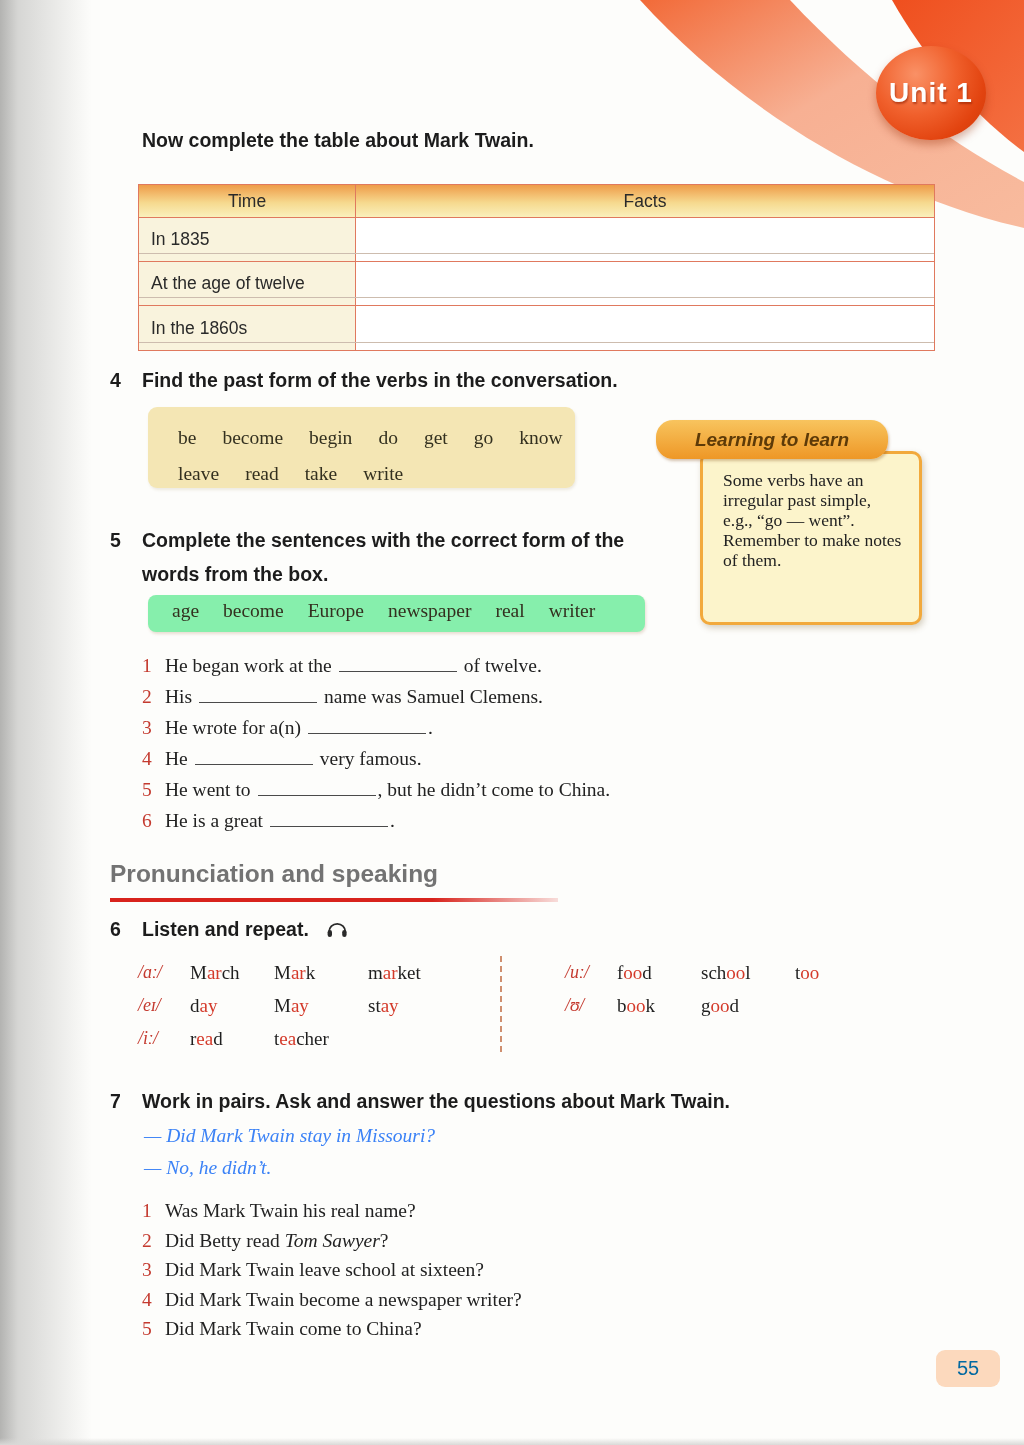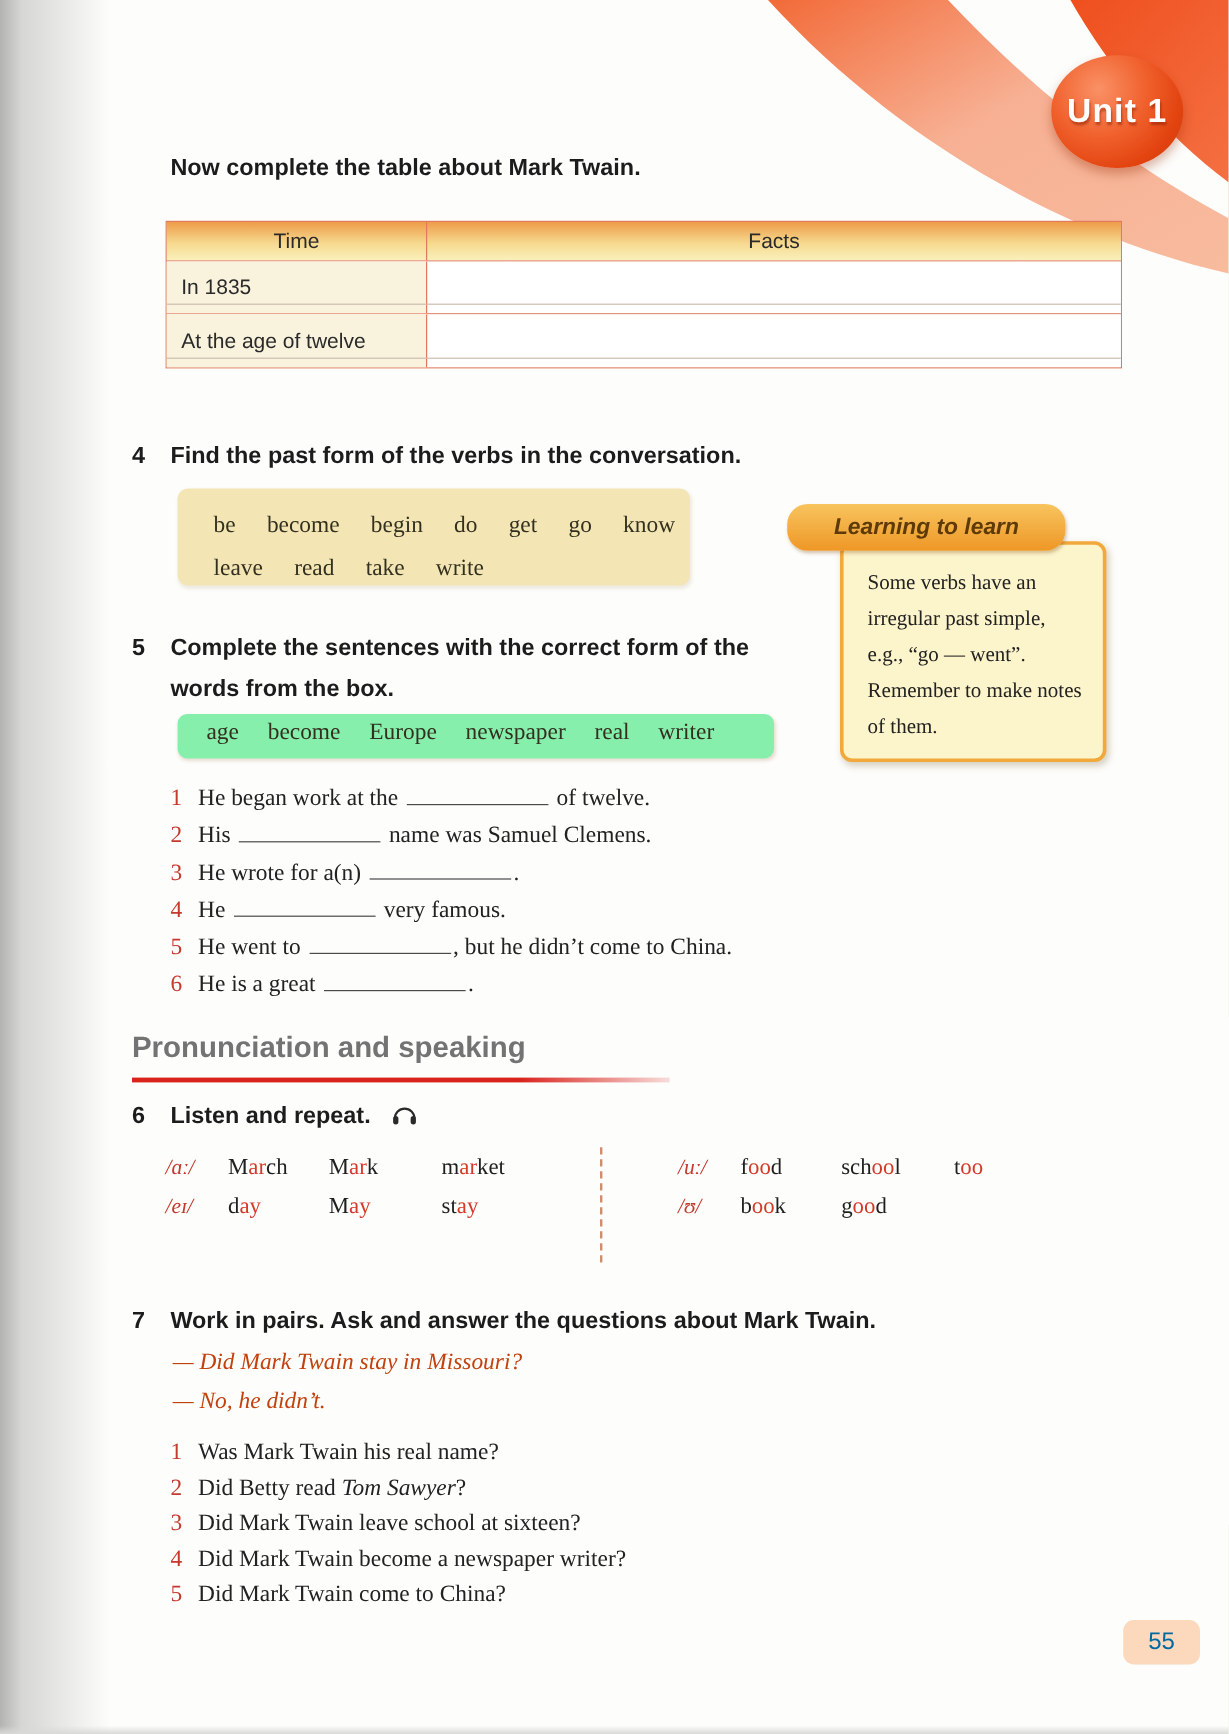--- a/index.html
+++ b/index.html
@@ -57,21 +57,21 @@
   
   .ltl { position:absolute; left:656px; top:420px; width:280px; z-index:2;}
   .ltl-tab { position:absolute; left:0; top:0; width:232px; height:39px; z-index:2;
     background:linear-gradient(#f8c45e, #ee9726); border-radius:17px;
     display:flex; align-items:center; justify-content:center;
     font-weight:bold; font-style:italic; font-size:19px; color:#5d3a08;
     box-shadow:1px 2px 3px rgba(120,60,0,0.3);}
   .ltl-body { position:absolute; left:44px; top:31px; width:222px; min-height:174px;
     background:#fcf4cb; border:3px solid #f2a93c; border-radius:10px;
     padding:16px 15px 12px 20px; font-family:"Liberation Serif", serif; font-size:17.5px;
-    line-height:30px; color:#222; box-shadow:2px 3px 6px rgba(100,70,20,0.25);}
+    line-height:20px; color:#222; box-shadow:2px 3px 6px rgba(100,70,20,0.25);}
 
   
   .word-box { position:absolute; left:148px; top:595px; width:497px; height:37px;
     background:#86efac; border-radius:8px; padding:5px 0 0 24px;
     font-family:"Liberation Serif", serif; font-size:19.5px; color:#33301f;
     box-shadow:1px 2px 3px rgba(140,80,30,0.18);}
   .word-box .w { margin-right:24px; }
   .sentences { position:absolute; left:142px; top:650px; font-family:"Liberation Serif", serif;
     font-size:19.5px; line-height:31px; color:#222; }
   .sentences .row { display:flex; }
@@ -95,21 +95,21 @@
   .ph-right { left:427px; }
   .ph-row { display:flex; height:33px; align-items:center; }
   .ph-sym { width:52px; color:#c43a2f; font-style:italic; font-size:18px; }
   .ph-w1 { width:84px; } .ph-w2 { width:94px; } .ph-w3 { width:80px; }
   .ph-mid { color:#d43a2a; }
   .ph-divider { position:absolute; left:362px; top:0; height:96px;
     border-left:2px dashed #cf8f6f; }
 
   
   .dialogue { position:absolute; left:144px; top:1120px; font-family:"Liberation Serif", serif;
-    font-style:italic; font-size:19.5px; line-height:32px; color:#c2410c; }
+    font-style:italic; font-size:19.5px; line-height:32px; color:#3b82f6; }
   .questions { position:absolute; left:142px; top:1196px; font-family:"Liberation Serif", serif;
     font-size:19.5px; line-height:29.5px; color:#222; }
   .questions .row { display:flex; }
   .q-ital { font-style:italic; }
 
   .page-num { position:absolute; left:936px; top:1350px; width:64px; height:37px;
     background:#fcd9bd; border-radius:9px; display:flex; align-items:center; justify-content:center;
     font-size:20px; color:#0369a1; }
 </style>
 </head>
@@ -147,20 +147,24 @@
       <div class="mt-cell-facts">Facts</div>
     </div>
     <div class="mt-row mt-body">
       <div class="mt-cell-time">In 1835</div>
       <div class="mt-cell-facts"></div>
     </div>
     <div class="mt-row mt-body">
       <div class="mt-cell-time">At the age of twelve</div>
       <div class="mt-cell-facts"></div>
     </div>
+    <div class="mt-row mt-body">
+      <div class="mt-cell-time">In the 1860s</div>
+      <div class="mt-cell-facts"></div>
+    </div>
   </div>
 
   <div class="ex-head" style="left:110px; top:367px;">
     <span class="ex-num">4</span>
     <span>Find the past form of the verbs in the conversation.</span>
   </div>
   <div class="verb-box">
     <div>
       <span class="w">be</span><span class="w">become</span><span class="w">begin</span><span class="w">do</span><span class="w">get</span><span class="w">go</span><span class="w">know</span>
     </div>
@@ -230,20 +234,25 @@
         <span class="ph-w1"><span>M</span><span class="ph-mid">ar</span><span>ch</span></span>
         <span class="ph-w2"><span>M</span><span class="ph-mid">ar</span><span>k</span></span>
         <span class="ph-w3"><span>m</span><span class="ph-mid">ar</span><span>ket</span></span>
       </div>
       <div class="ph-row">
         <span class="ph-sym">/eɪ/</span>
         <span class="ph-w1"><span>d</span><span class="ph-mid">ay</span><span></span></span>
         <span class="ph-w2"><span>M</span><span class="ph-mid">ay</span><span></span></span>
         <span class="ph-w3"><span>st</span><span class="ph-mid">ay</span><span></span></span>
       </div>
+      <div class="ph-row">
+        <span class="ph-sym">/iː/</span>
+        <span class="ph-w1"><span>r</span><span class="ph-mid">ea</span><span>d</span></span>
+        <span class="ph-w2"><span>t</span><span class="ph-mid">ea</span><span>cher</span></span>
+      </div>
     </div>
     <div class="ph-divider"></div>
     <div class="ph-group ph-right">
       <div class="ph-row">
         <span class="ph-sym">/uː/</span>
         <span class="ph-w1"><span>f</span><span class="ph-mid">oo</span><span>d</span></span>
         <span class="ph-w2"><span>sch</span><span class="ph-mid">oo</span><span>l</span></span>
         <span class="ph-w3"><span>t</span><span class="ph-mid">oo</span><span></span></span>
       </div>
       <div class="ph-row">

